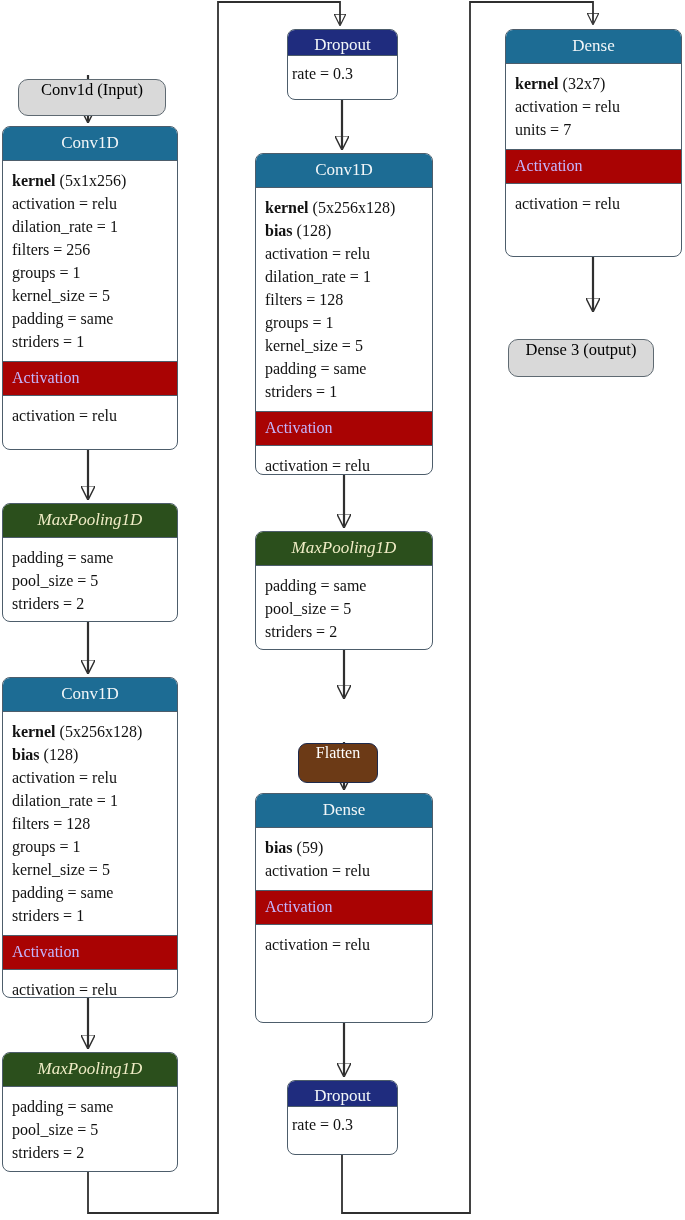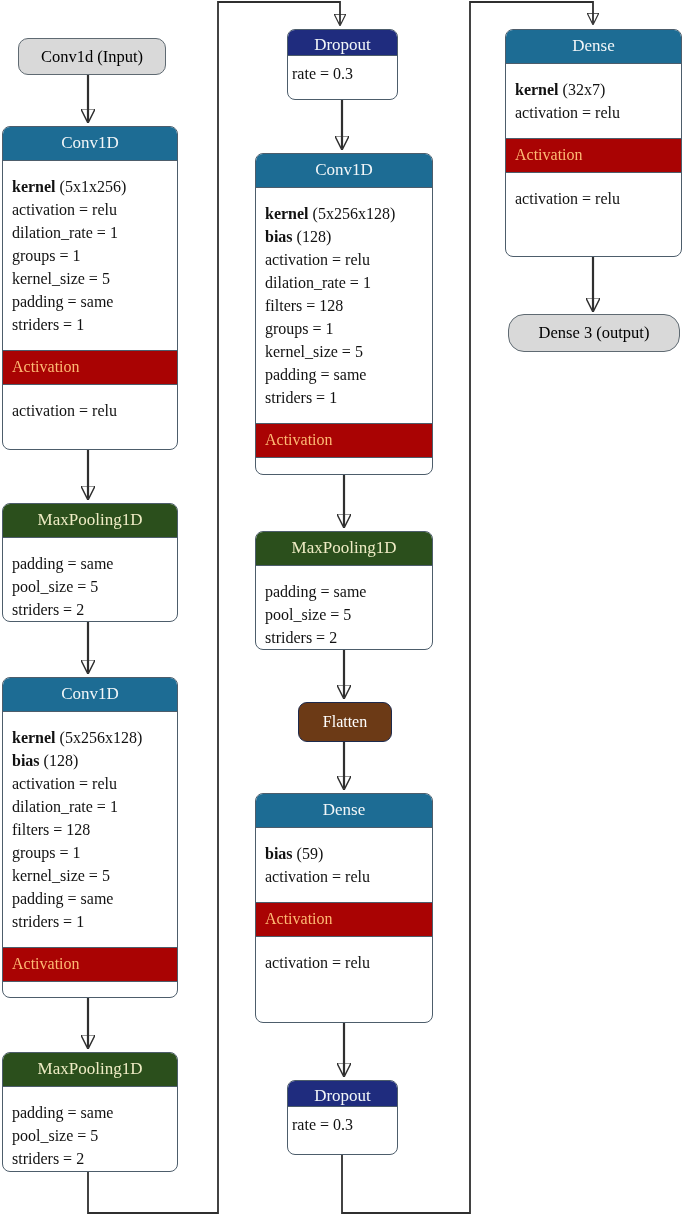--- a/index.html
+++ b/index.html
@@ -18,34 +18,34 @@
 
   .node{
     position:absolute;background:#fff;border:1.6px solid var(--border);
     border-radius:8px;box-sizing:border-box;overflow:hidden;
   }
   .hdr{
     text-align:center;font-size:17px;padding:6px 4px 7px;color:#F2F6F8;
     border-bottom:1.4px solid var(--border);box-sizing:border-box;
   }
   .hdr.teal{background:var(--teal);}
-  .hdr.green{background:var(--green);color:var(--pale);}
+  .hdr.green{background:var(--green);color:var(--pale);font-style:italic;}
   .hdr.navy{background:var(--navy);padding:5px 4px 0;}
-  .body{padding:14px 9px;font-size:16px;line-height:23px;box-sizing:border-box;}
+  .body{padding:8px 9px;font-size:16px;line-height:23px;box-sizing:border-box;}
   .body.center{text-align:left;padding:6px 4px;}
   .pl b{font-weight:bold;}
   .band{
-    background:var(--red);color:#fdba74;font-size:16px;line-height:20px;
+    background:var(--red);color:#c4b5fd;font-size:16px;line-height:20px;
     padding:6px 9px 7px;border-top:1.4px solid var(--border);
     border-bottom:1.4px solid var(--border);box-sizing:border-box;
   }
   .pill{
     position:absolute;background:var(--gray);border:1.6px solid #5f6a72;border-radius:10px;
-    display:flex;align-items:center;justify-content:center;font-size:16.5px;
-    box-sizing:border-box;color:#000;
+    display:flex;justify-content:center;font-size:16.5px;
+    box-sizing:border-box;color:#000;margin-top:41px;
   }
   .pill.brown{background:var(--brown);color:#fff;border-color:#1d2a4d;border-radius:9px;font-size:16px;}
 </style>
 </head>
 <body>
 
 <div class="stage">
 
   <svg class="wires" viewBox="0 0 685 1220" xmlns="http://www.w3.org/2000/svg">
     <defs>
@@ -70,20 +70,21 @@
   <div class="pill" style="left:18px;top:38px;width:148px;height:37px;">
     <span>Conv1d (Input)</span>
   </div>
 
   <div class="node" style="left:2px;top:126px;width:176px;height:324px;">
     <div class="hdr teal">Conv1D</div>
     <div class="body">
       <div class="pl"><b>kernel</b><span> (5x1x256)</span></div>
       <div class="pl"><span>activation = relu</span></div>
       <div class="pl"><span>dilation_rate = 1</span></div>
+      <div class="pl"><span>filters = 256</span></div>
       <div class="pl"><span>groups = 1</span></div>
       <div class="pl"><span>kernel_size = 5</span></div>
       <div class="pl"><span>padding = same</span></div>
       <div class="pl"><span>striders = 1</span></div>
     </div>
     <div class="band">Activation</div>
     <div class="body">
       <div class="pl"><span>activation = relu</span></div>
     </div>
   </div>
@@ -153,21 +154,21 @@
 
   <div class="node" style="left:255px;top:531px;width:178px;height:119px;">
     <div class="hdr green">MaxPooling1D</div>
     <div class="body">
       <div class="pl"><span>padding = same</span></div>
       <div class="pl"><span>pool_size = 5</span></div>
       <div class="pl"><span>striders = 2</span></div>
     </div>
   </div>
 
-  <div class="pill brown" style="left:298px;top:702px;width:94px;height:40px;">
+  <div class="pill brown" style="left:298px;top:702px;width:80px;height:40px;">
     <span>Flatten</span>
   </div>
 
   <div class="node" style="left:255px;top:793px;width:178px;height:230px;">
     <div class="hdr teal">Dense</div>
     <div class="body">
       <div class="pl"><b>bias</b><span> (59)</span></div>
       <div class="pl"><span>activation = relu</span></div>
     </div>
     <div class="band">Activation</div>
@@ -181,24 +182,25 @@
     <div class="body center">
       <div class="pl"><span>rate = 0.3</span></div>
     </div>
   </div>
 
   <div class="node" style="left:505px;top:29px;width:177px;height:228px;">
     <div class="hdr teal">Dense</div>
     <div class="body">
       <div class="pl"><b>kernel</b><span> (32x7)</span></div>
       <div class="pl"><span>activation = relu</span></div>
-    </div>
-    <div class="band">Activation</div>
-    <div class="body">
-      <div class="pl"><span>activation = relu</span></div>
-    </div>
-  </div>
-
-  <div class="pill" style="left:508px;top:314px;width:172px;height:38px;border-radius:16px;">
+      <div class="pl"><span>units = 7</span></div>
+    </div>
+    <div class="band">Activation</div>
+    <div class="body">
+      <div class="pl"><span>activation = relu</span></div>
+    </div>
+  </div>
+
+  <div class="pill" style="left:508px;top:298px;width:146px;height:38px;">
     <span>Dense 3 (output)</span>
   </div>
 
 </div>
 
 </body></html>

